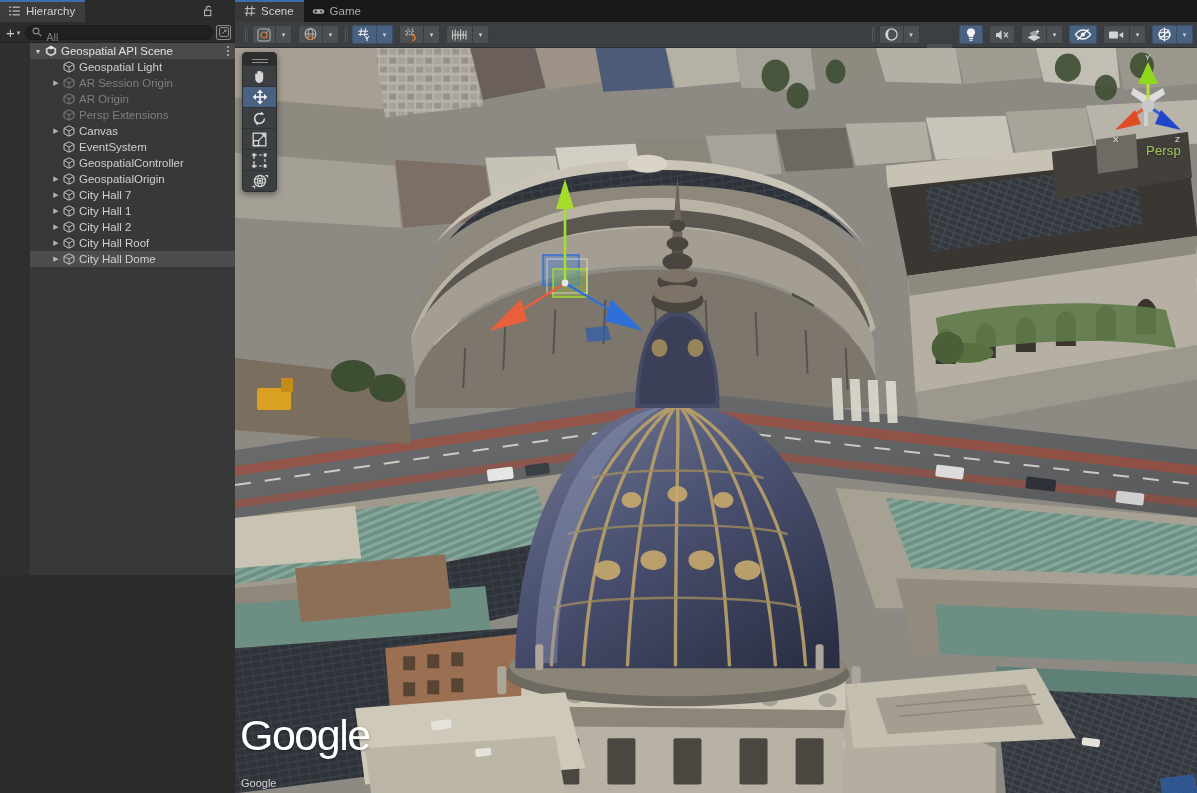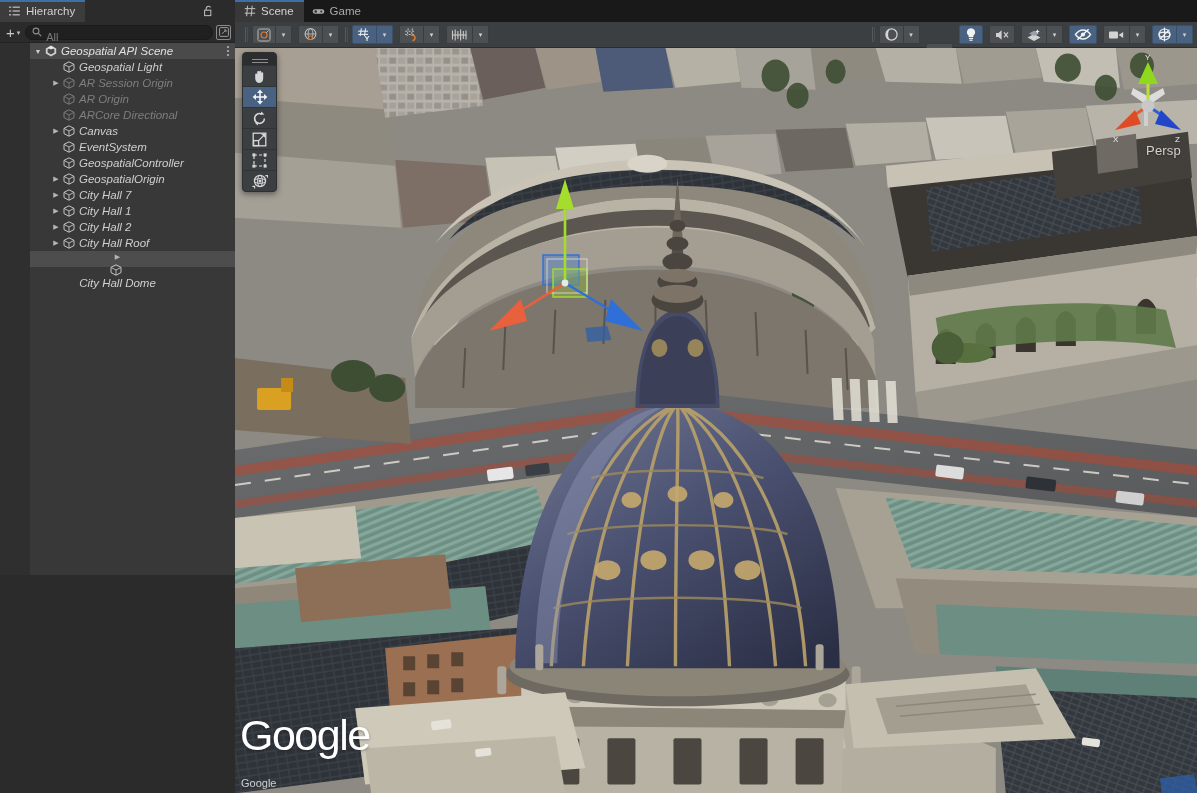--- a/index.html
+++ b/index.html
@@ -64,33 +64,33 @@
              display:flex;align-items:center;justify-content:center;color:#9a9a9a;font-size:9px;}
 
   
   .tree { position:relative; }
   .tree-row {
     height:16px; display:flex; align-items:center;
     font-size:11.5px; color:#cfcfcf; position:relative;
     padding-left:0;
   }
   .tree-row.scene-root { background:#4a4a4a; color:#e1e1e1; }
-  .tree-row.selected { background:#4d4d4d;flex-direction:column; }
+  .tree-row.selected { background:#4d4d4d; }
   .tree-row.dim { color:#7e7e7e; }
   .tw { position:absolute; left:0; top:0; bottom:0; width:30px; background:#2f2f2f; }
   .indent { flex: 0 0 auto; }
   .arrow {
     width:12px; flex:0 0 12px; display:flex; align-items:center; justify-content:center;
     font-size:7px; color:#b4b4b4;
   }
   .arrow.open { color:#cdcdcd; }
   .arrow.none { color:transparent; }
   .go-icon { width:14px; flex:0 0 14px; display:flex; align-items:center; justify-content:center; margin-right:3px;}
   .unity-icon { width:13px; flex:0 0 13px; display:flex; align-items:center; justify-content:center; margin-right:4px;}
-  .tree-row .lbl { white-space:nowrap;font-style:italic; }
+  .tree-row .lbl { white-space:nowrap; }
   .tree-row .row-kebab { position:absolute; right:6px; top:0; bottom:0; display:flex; flex-direction:column; align-items:center; justify-content:center;}
   .tree-row .row-kebab i { display:block;width:2px;height:2px;border-radius:50%;background:#bdbdbd;margin:1.2px 0;}
 
   .left-gutter { position:absolute; left:0; top:43px; bottom:0; width:30px; background:#2f2f2f; }
 
   
   .scene-panel { flex:1; position:relative; height:793px; background:#2b2b2b; }
   .scene-tabbar { height:22px; background:#191919; display:flex; align-items:stretch; position:relative; }
   .scene-tabbar .tab { font-size:11.5px;justify-content:flex-end; }
   .scene-tabbar .tab.active { background:#383838; }
@@ -133,21 +133,21 @@
   .tp-grip i { display:block; width:16px; height:1px; background:#8d8d8d; box-shadow:0 3px 0 #8d8d8d; }
   .tp-btn {
     height:21px; display:flex; align-items:center; justify-content:center;
     color:#d5d5d5; border-top:1px solid #313436;
   }
   .tp-btn.on { background:#4a6282; }
 
   
   .axis-gizmo { position:absolute; right:12px; top:6px; width:74px; height:108px; }
   .persp-label {
-    position:absolute; right:16px; top:95px; font-size:13px; color:#ffffff;
+    position:absolute; right:16px; top:95px; font-size:13px; color:#bef264;
     text-shadow:0 1px 2px rgba(0,0,0,.55); opacity:.75; letter-spacing:.2px;
   }
 
   
   .g-big {
     position:absolute; left:5px; bottom:33px;
     font-size:43px; color:#fff; letter-spacing:-1.5px;
     font-family:"Liberation Sans", sans-serif;
     text-shadow:0 1px 3px rgba(0,0,0,.35);
   }
@@ -280,21 +280,21 @@
           <div class="tw"></div>
           <div class="indent" style="width: 50px;"></div>
           <div class="arrow none"></div>
           <div class="go-icon">
             <svg width="12" height="12" viewBox="0 0 12 12">
               <polygon points="6,0.8 11,3.4 11,8.6 6,11.2 1,8.6 1,3.4" fill="none" stroke="#7e7e7e" stroke-width="1"></polygon>
               <polyline points="1,3.4 6,6 11,3.4" fill="none" stroke="#7e7e7e" stroke-width="0.9"></polyline>
               <line x1="6" y1="6" x2="6" y2="11.2" stroke="#7e7e7e" stroke-width="0.9"></line>
             </svg>
           </div>
-          <span class="lbl">ARCore Directional</span>
+          <span class="lbl">Persp Extensions</span>
         </div>
         <div class="tree-row">
           <div class="tw"></div>
           <div class="indent" style="width: 50px;"></div>
           <div class="arrow">▶</div>
           <div class="go-icon">
             <svg width="12" height="12" viewBox="0 0 12 12">
               <polygon points="6,0.8 11,3.4 11,8.6 6,11.2 1,8.6 1,3.4" fill="none" stroke="#c4c4c4" stroke-width="1"></polygon>
               <polyline points="1,3.4 6,6 11,3.4" fill="none" stroke="#c4c4c4" stroke-width="0.9"></polyline>
               <line x1="6" y1="6" x2="6" y2="11.2" stroke="#c4c4c4" stroke-width="0.9"></line>

